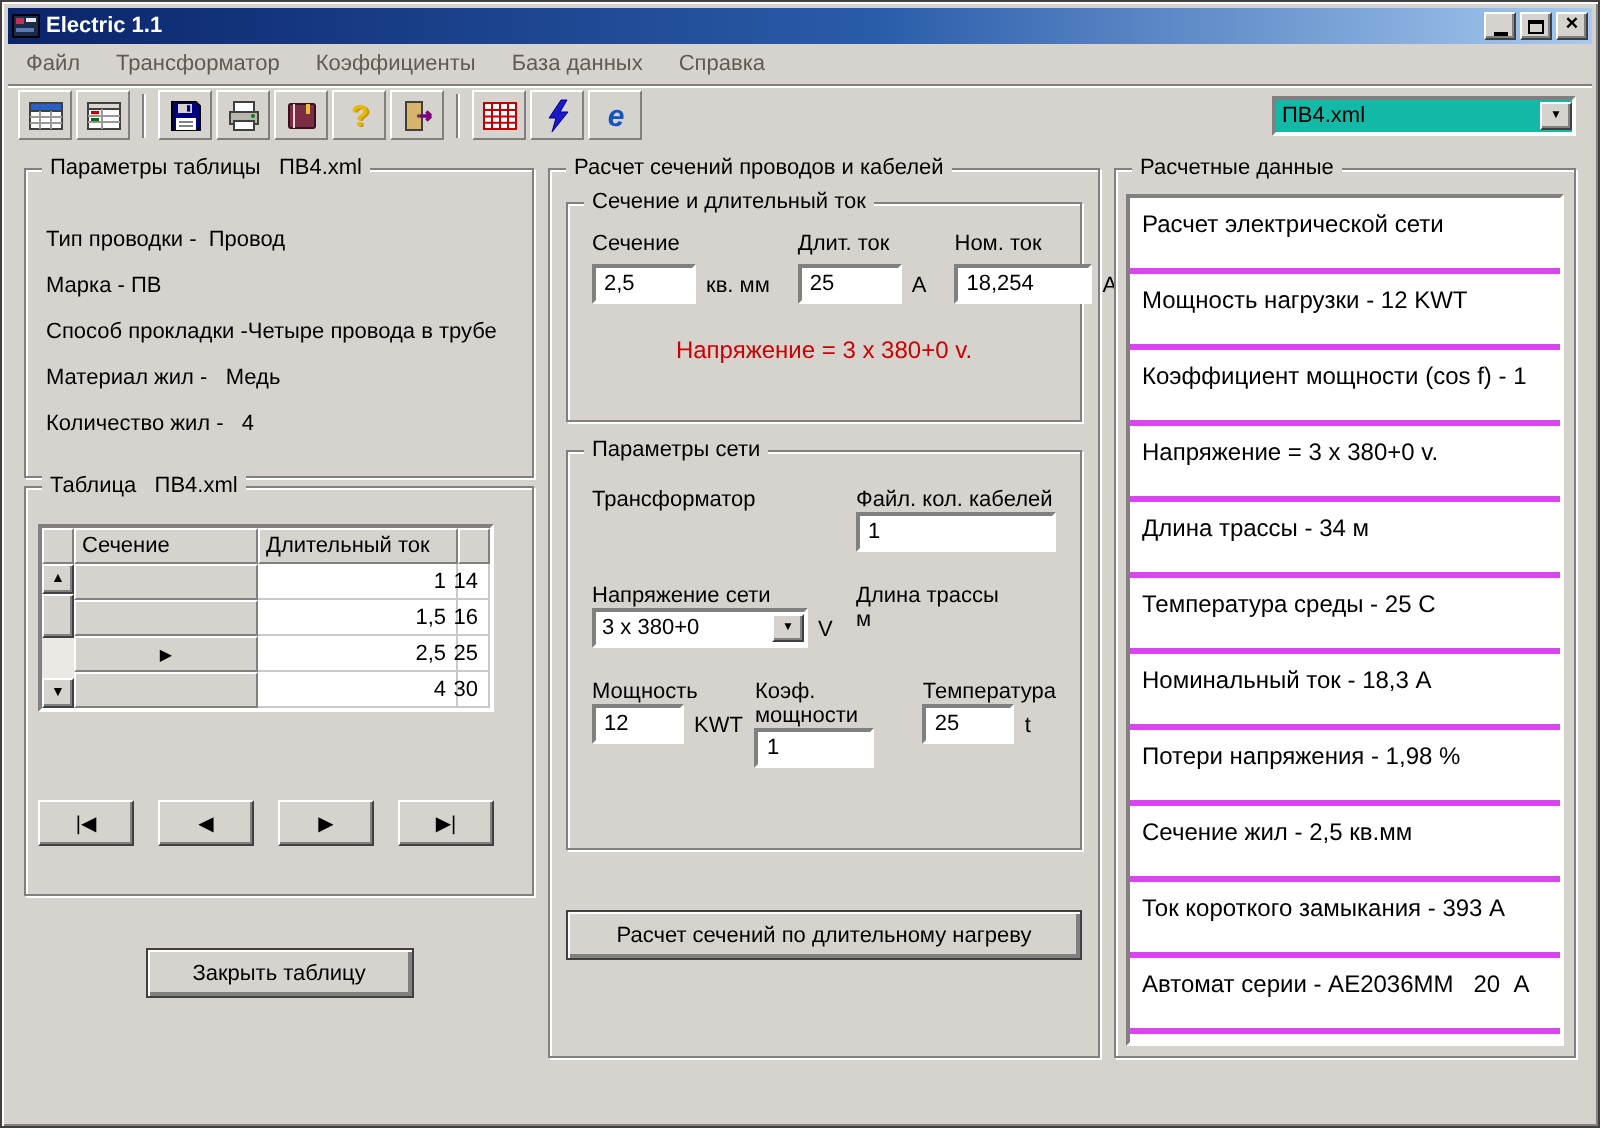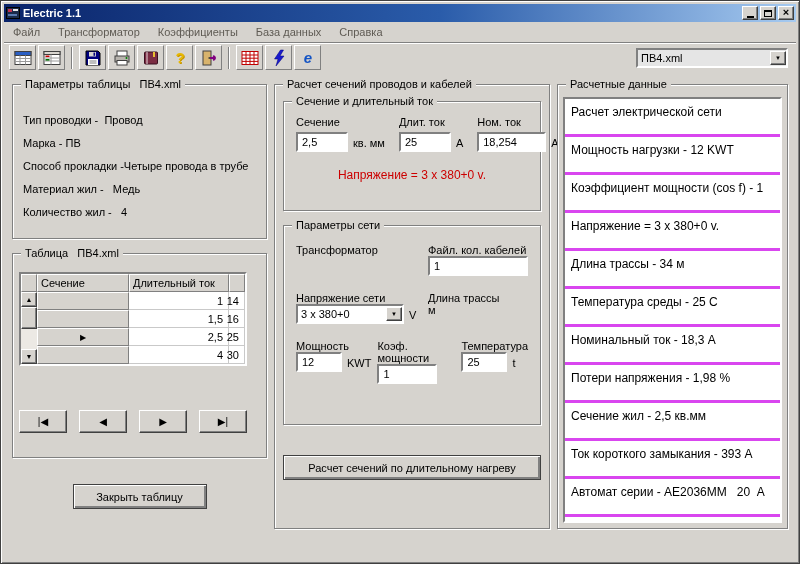--- a/index.html
+++ b/index.html
@@ -57,21 +57,21 @@
     width:27px; height:25px; padding:0; margin:0 1px;
     background:#d6d3ce;
     border:1px solid; border-color:#ffffff #808080 #808080 #ffffff;
     display:flex; align-items:center; justify-content:center;
   }
   .tsep { width:2px; height:22px; margin:0 5px; border-left:1px solid #808080; border-right:1px solid #ffffff; }
   .toolbar-combo {
     margin-left:auto; margin-right:4px;
     width:152px; height:20px;
     border:2px solid; border-color:#808080 #ffffff #ffffff #808080;
-    background:#e5e5e5; display:flex; align-items:center;
+    background:#14b8a6; display:flex; align-items:center;
   }
   .combo-txt { flex:1; padding:0 3px; white-space:nowrap; overflow:hidden; font-size:11px; }
   .combo-arrow {
     width:16px; height:14px; flex:0 0 16px;
     background:#d6d3ce;
     border:1px solid; border-color:#ffffff #404040 #404040 #ffffff;
     box-shadow: inset -1px -1px 0 #808080;
     display:flex; align-items:center; justify-content:center;
     font-size:6px; color:#000;
   }
@@ -103,21 +103,21 @@
   .btn {
     background:#d6d3ce;
     border:1px solid; border-color:#ffffff #404040 #404040 #ffffff;
     box-shadow: inset -1px -1px 0 #808080;
     font:11px "Liberation Sans",sans-serif; color:#000;
     display:flex; align-items:center; justify-content:center;
   }
   
   .g-params { height:155px; padding:24px 10px 0; }
   .param-line { line-height:23px; white-space:pre; }
-  .g-table { height:205px; margin-top:14px; padding:18px 0 16px 6px; }
+  .g-table { height:205px; margin-top:4px; padding:18px 0 16px 6px; }
   .dgrid {
     width:228px;
     border:2px solid; border-color:#808080 #ffffff #ffffff #808080;
     background:#fff;
     display:grid;
     grid-template-columns:16px 92px 100px 16px;
     grid-auto-rows:18px;
   }
   .gh, .gg {
     background:#d6d3ce;

